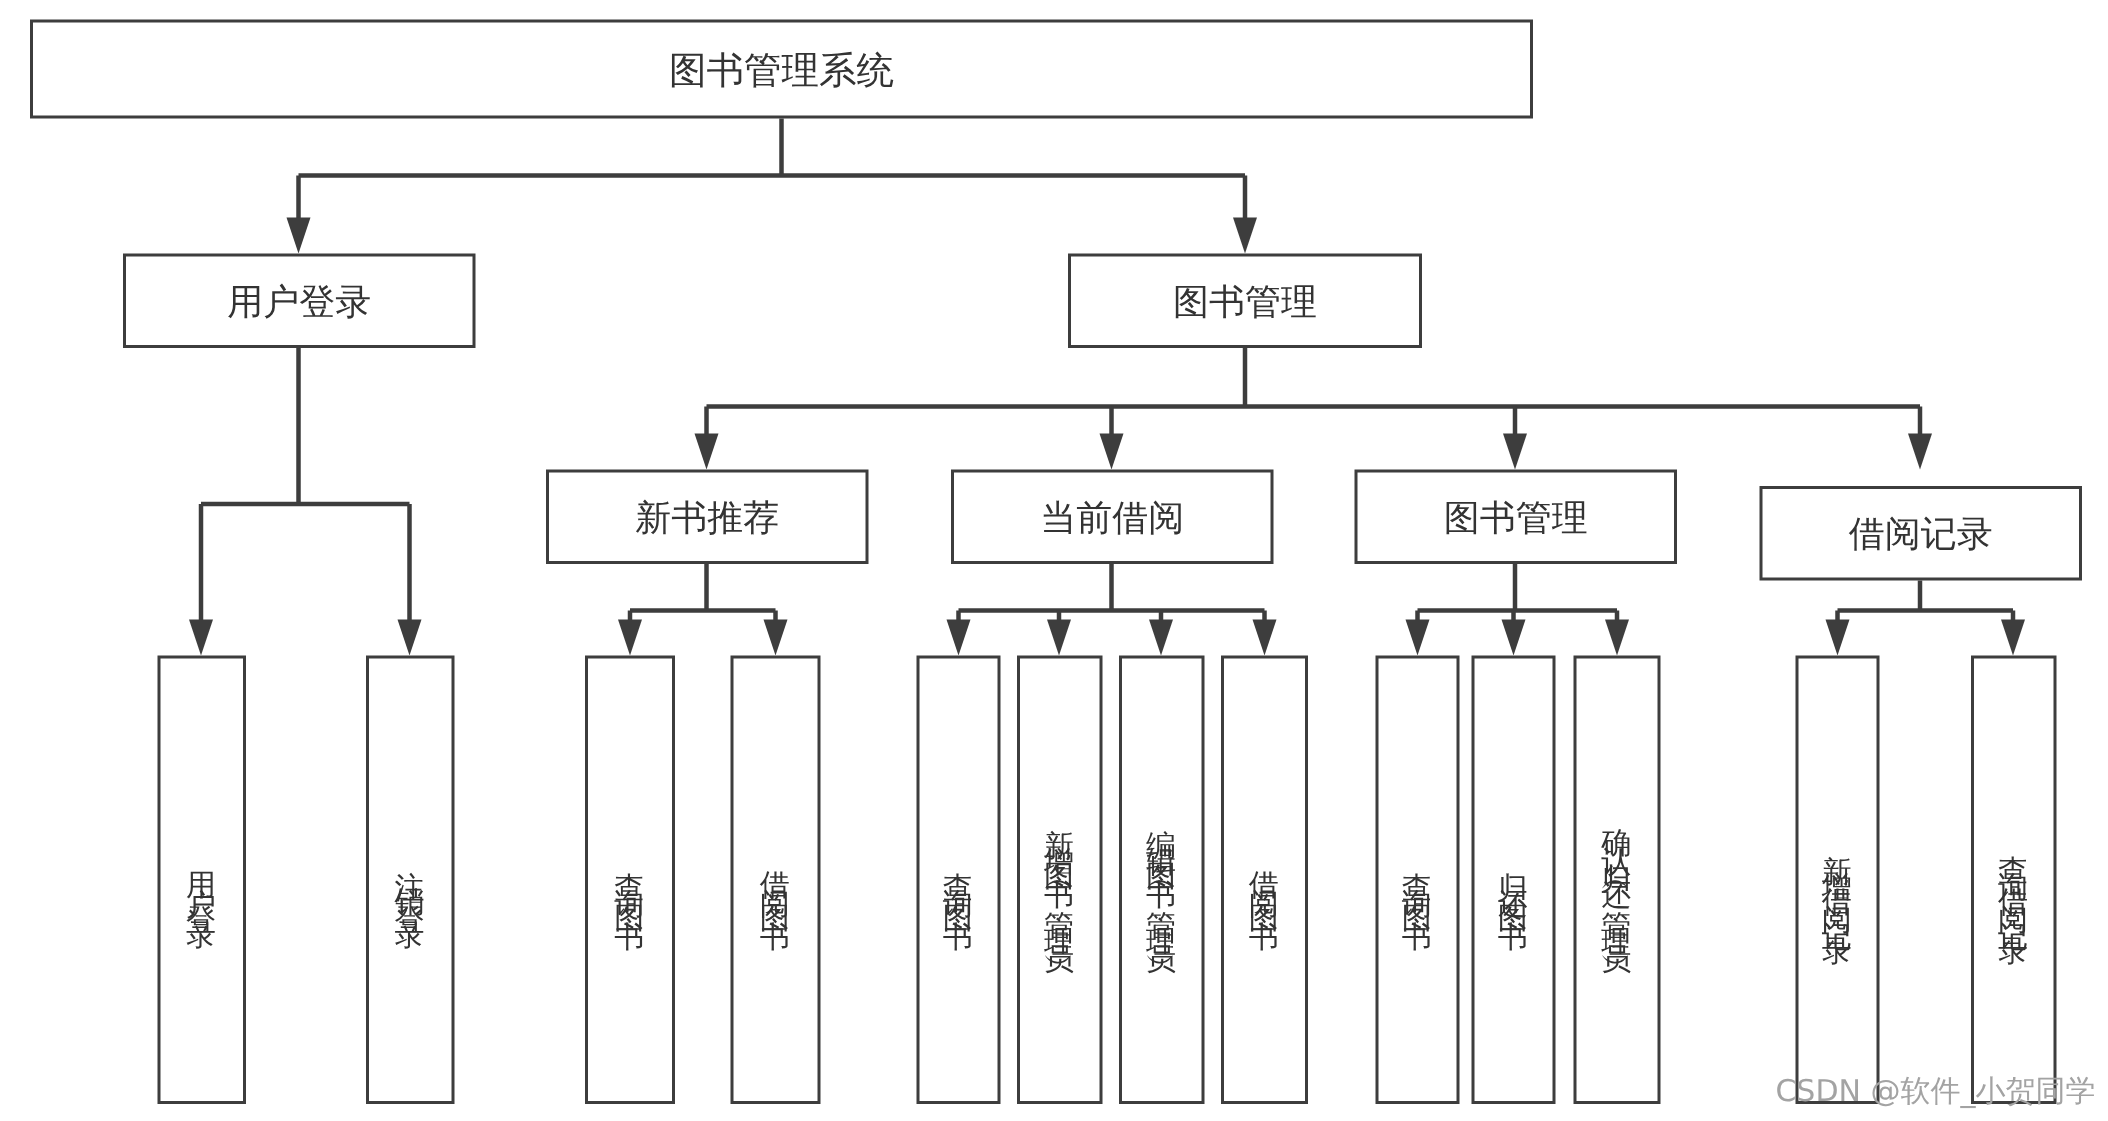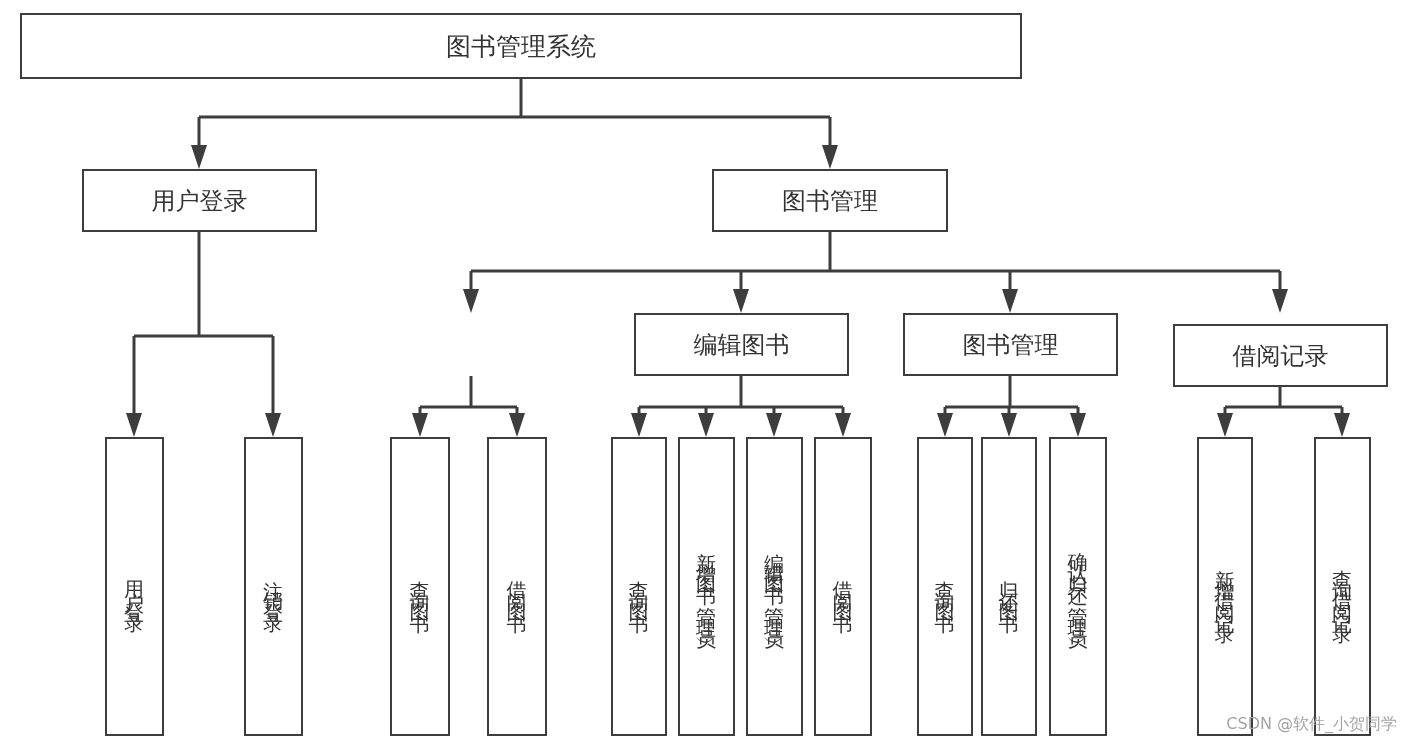--- a/index.html
+++ b/index.html
@@ -35,21 +35,21 @@
     writing-mode:vertical-rl;
     text-orientation:mixed;
     font-size:20px;
     letter-spacing:11px;
     white-space:normal;
     line-height:1;
   }
   .watermark{
     position:absolute;
     top:714px;right:8px;
-    font-size:16px;
+    font-size:20px;
     color:var(--muted);
     z-index:5;
     white-space:nowrap;
   }
 </style>
 </head>
 <body>
 
 <div id="canvas">
 
@@ -112,22 +112,25 @@
     <span class="lbl">图书管理系统</span>
   </div>
 
   <div class="node lvl2" style="left:82px;top:169px;width:235px;height:63px">
     <span class="lbl">用户登录</span>
   </div>
   <div class="node lvl2" style="left:712px;top:169px;width:236px;height:63px">
     <span class="lbl">图书管理</span>
   </div>
 
+  <div class="node lvl3" style="left:364px;top:313px;width:215px;height:63px">
+    <span class="lbl">新书推荐</span>
+  </div>
   <div class="node lvl3" style="left:634px;top:313px;width:215px;height:63px">
-    <span class="lbl">编辑图书</span>
+    <span class="lbl">当前借阅</span>
   </div>
   <div class="node lvl3" style="left:903px;top:313px;width:215px;height:63px">
     <span class="lbl">图书管理</span>
   </div>
   <div class="node lvl3" style="left:1173px;top:324px;width:215px;height:63px">
     <span class="lbl">借阅记录</span>
   </div>
 
   <div class="node leaf" style="left:105px;top:437px;width:59px;height:299px">
     <span class="lbl">用户登录</span>

